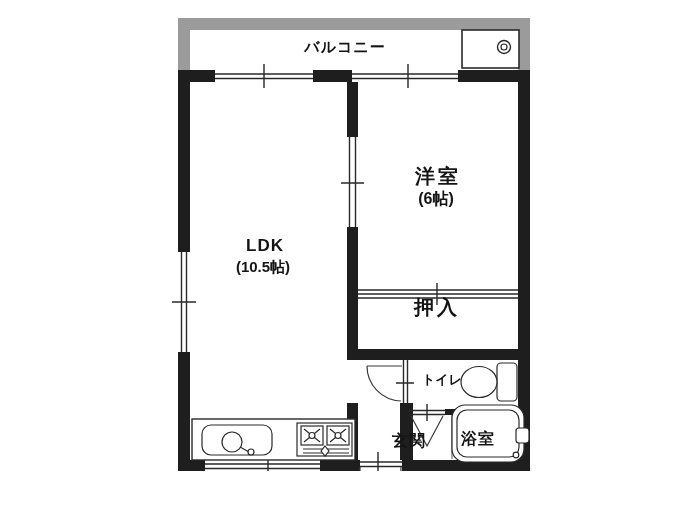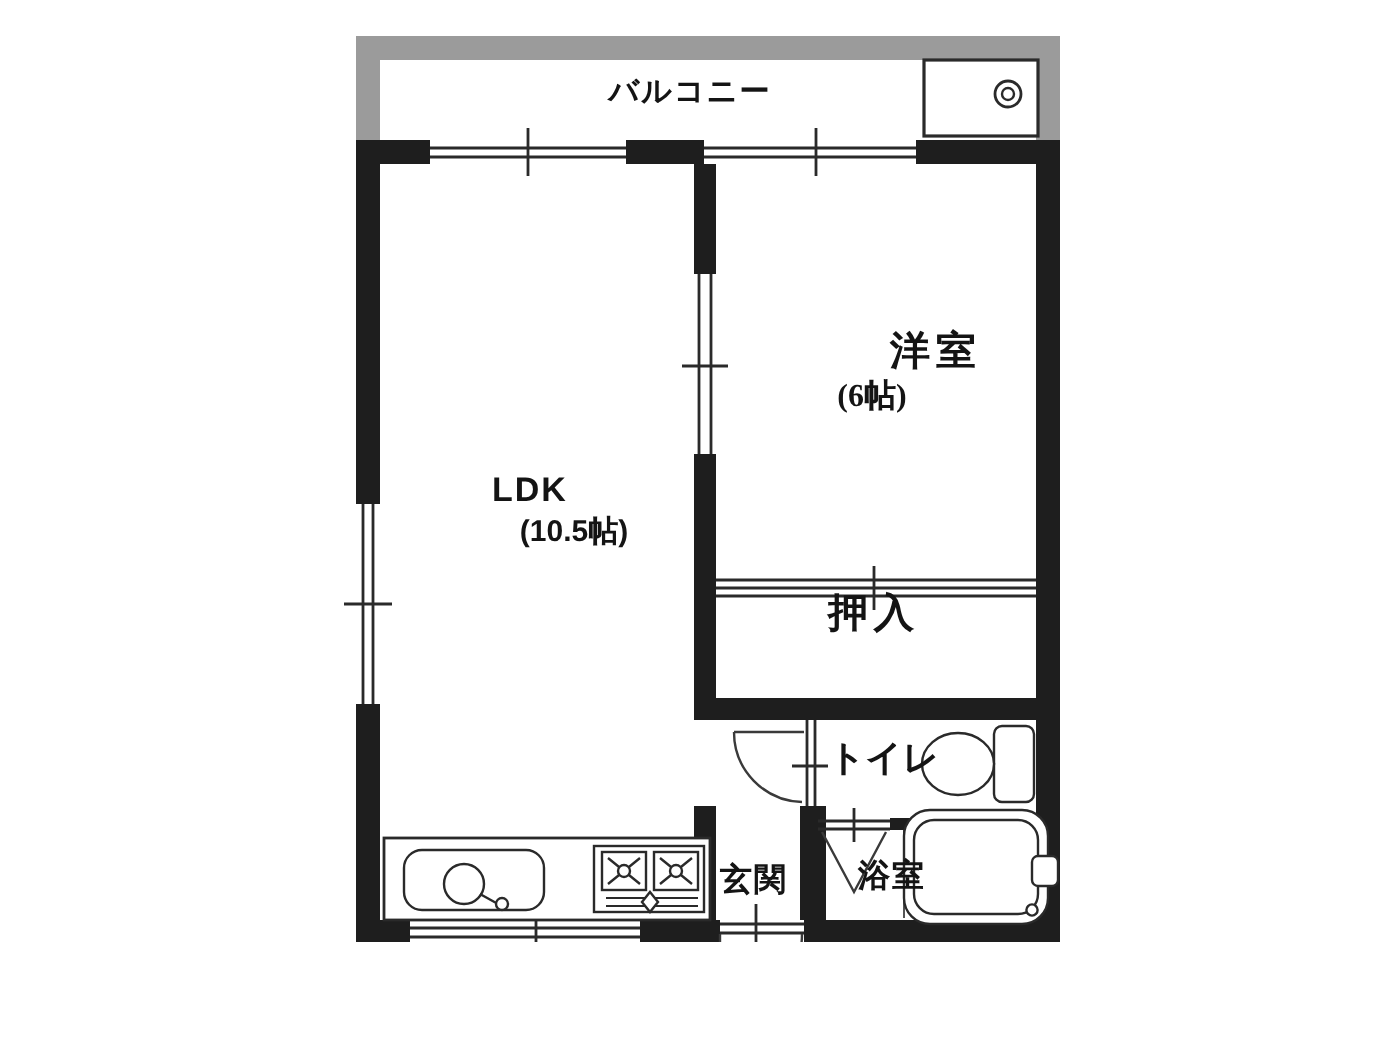--- a/index.html
+++ b/index.html
@@ -15,25 +15,25 @@
     position:absolute;
     transform:translate(-50%,-50%);
     color:#141414;
     font-weight:bold;
     white-space:nowrap;
     line-height:1;
     letter-spacing:1px;
   }
   .lbl-balcony{font-size:15px;}
   .lbl-room{font-size:20px;letter-spacing:3px;}
-  .lbl-size{font-size:16px;letter-spacing:0;font-family:Liberation Serif, serif;}
+  .lbl-size{font-size:16px;letter-spacing:0;}
   .lbl-ldk{font-size:17px;letter-spacing:1px;}
-  .lbl-ldk-size{font-size:15px;letter-spacing:0;margin-left:24px;}
-  .lbl-small{font-size:18px;letter-spacing:0;}
-  .lbl-mid{font-size:16px;letter-spacing:1px;}
+  .lbl-ldk-size{font-size:15px;letter-spacing:0;}
+  .lbl-small{font-size:13px;letter-spacing:0;}
+  .lbl-mid{font-size:16px;letter-spacing:1px;margin-left:32px;}
 </style>
 </head>
 <body>
 
 <div class="canvas">
 
   <svg width="700" height="525" viewBox="0 0 700 525">
 
     <g fill="#9b9b9b">
       <rect x="178" y="18" width="352" height="12"></rect>
@@ -143,21 +143,21 @@
         <circle cx="312" cy="435.5" r="3"></circle>
         <circle cx="338" cy="435.5" r="3"></circle>
         <path d="M303,449 H349 M303,453 H349" fill="none" stroke-width="1"></path>
         <path d="M325,446 L329,451 L325,456 L321,451 Z"></path>
       </g>
     </g>
   </svg>
 
   <div class="lbl lbl-balcony" style="left:345px;top:46px;">バルコニー</div>
 
-  <div class="lbl lbl-room" style="left:438px;top:176px;margin-left:30px;">洋室</div>
+  <div class="lbl lbl-room" style="left:438px;top:176px;">洋室</div>
   <div class="lbl lbl-size" style="left:436px;top:199px;">(6帖)</div>
 
   <div class="lbl lbl-ldk" style="left:265px;top:245px;text-align:center;">LDK</div>
   <div class="lbl lbl-ldk-size" style="left:263px;top:266px;">(10.5帖)</div>
 
   <div class="lbl lbl-room" style="left:437px;top:307px;">押入</div>
 
   <div class="lbl lbl-small" style="left:442px;top:379px;">トイレ</div>
 
   <div class="lbl lbl-mid" style="left:377px;top:441px;">玄関</div>

